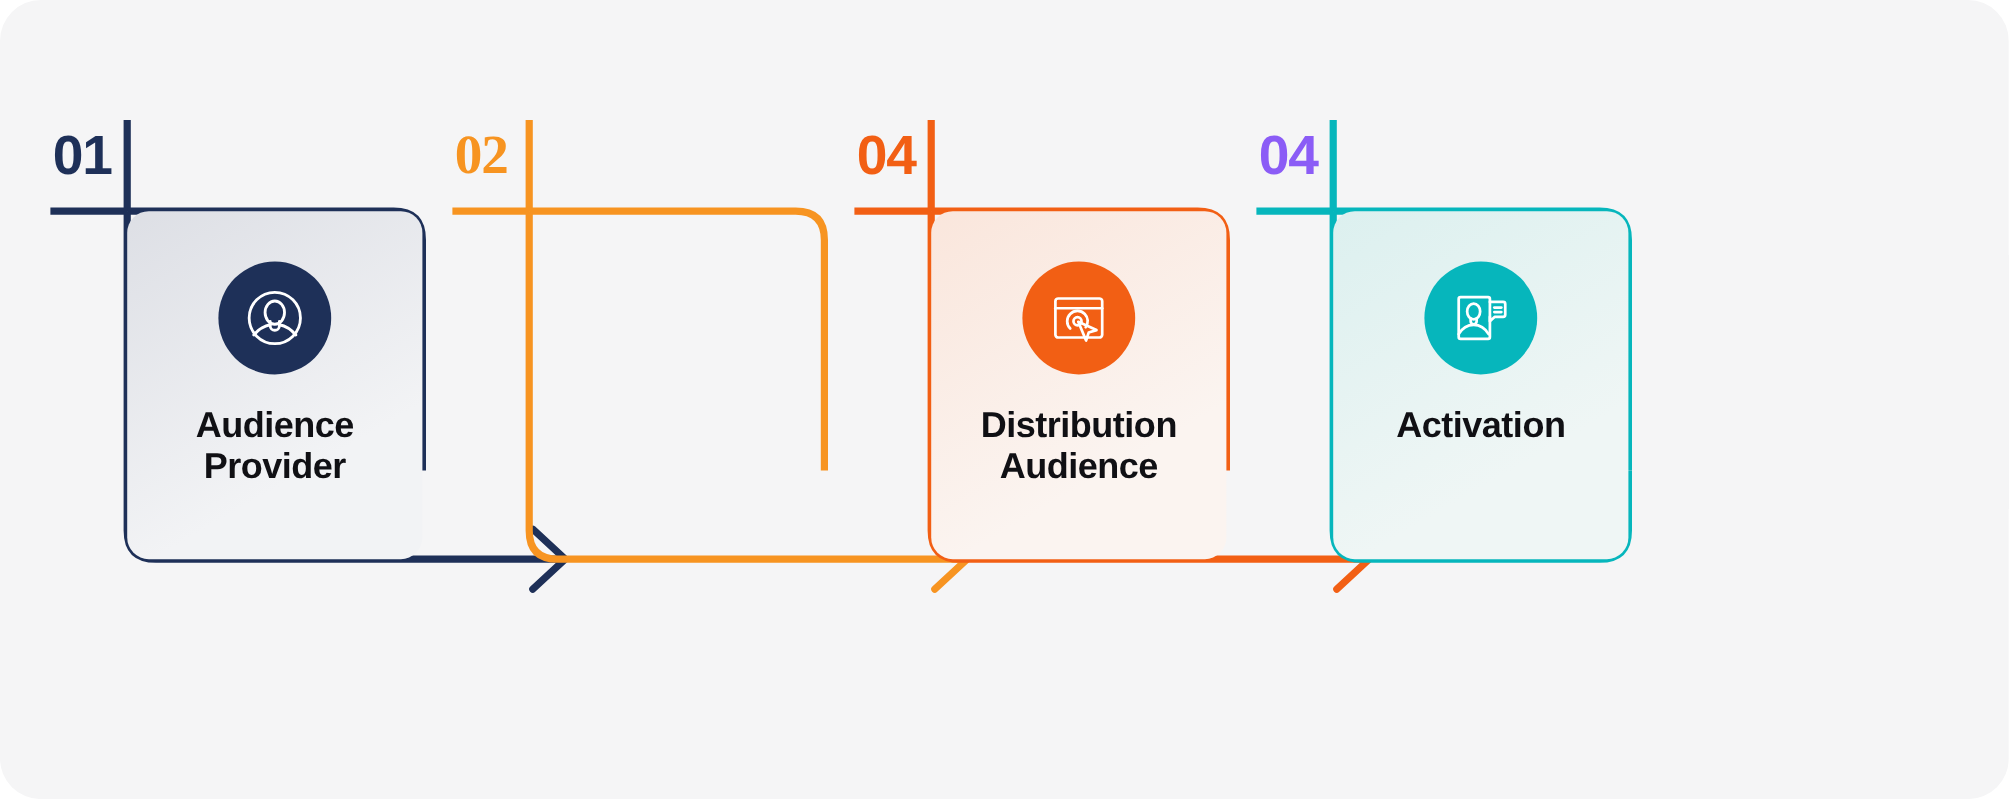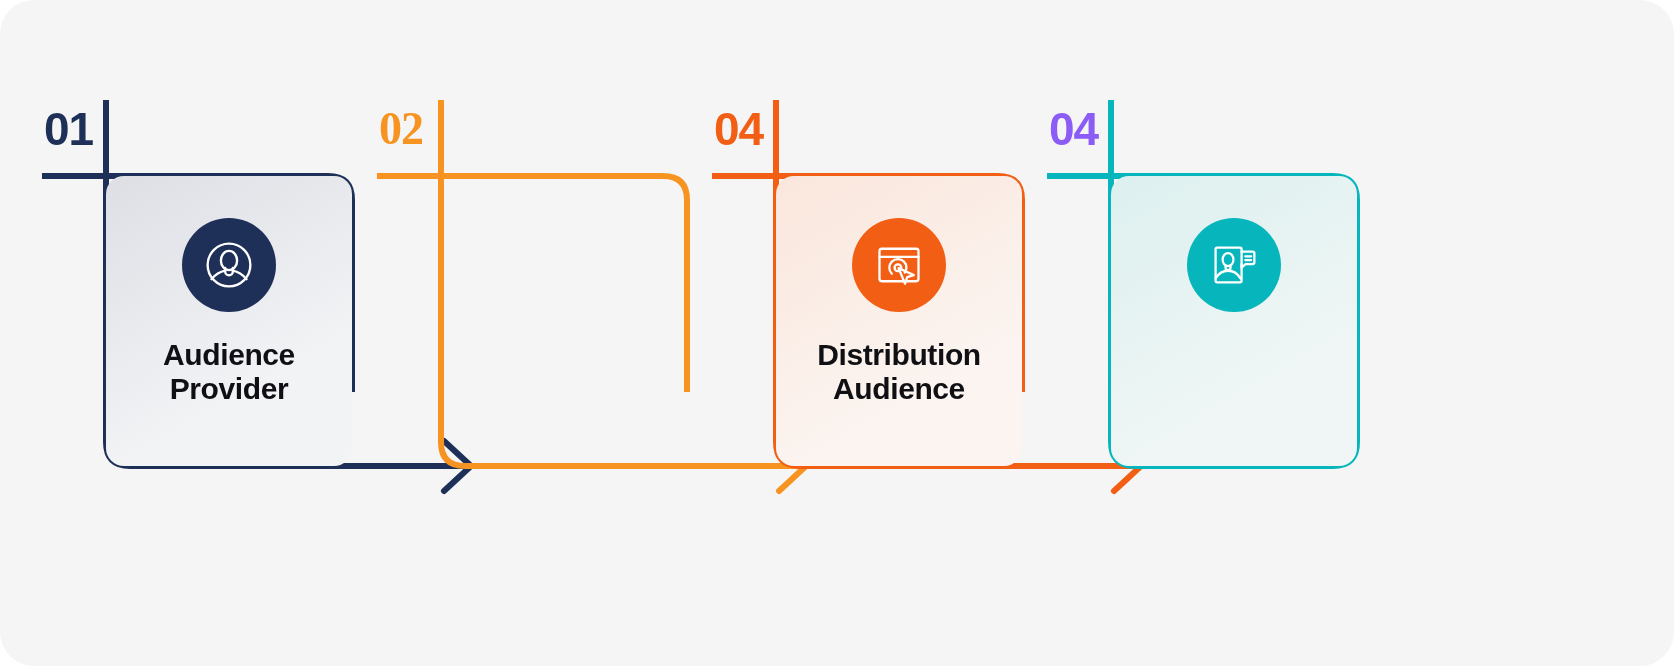--- a/index.html
+++ b/index.html
@@ -167,18 +167,19 @@
               <svg width="52" height="52" viewBox="0 0 48 48">
       <rect x="7" y="8" width="24" height="32" rx="1.4" fill="none" stroke="#ffffff" stroke-width="2.1" stroke-linecap="round" stroke-linejoin="round"></rect>
       <ellipse cx="18.5" cy="19" rx="5" ry="6" fill="none" stroke="#ffffff" stroke-width="2.1" stroke-linecap="round" stroke-linejoin="round"></ellipse>
       <path d="M16.2 24.3v2.2a2.3 2.3 0 0 0 4.6 0v-2.2" fill="none" stroke="#ffffff" stroke-width="2.1" stroke-linecap="round" stroke-linejoin="round"></path>
       <path d="M7 36.4c2.6-4.4 7-7.1 11.5-7.1s8.9 2.7 11.5 7.1" fill="none" stroke="#ffffff" stroke-width="2.1" stroke-linecap="round" stroke-linejoin="round"></path>
       <path d="M31 11.6h10.2a1.6 1.6 0 0 1 1.6 1.6v8.3a1.6 1.6 0 0 1-1.6 1.6h-6.4l-3.8 3.4v-3.4" fill="none" stroke="#ffffff" stroke-width="2.1" stroke-linecap="round" stroke-linejoin="round"></path>
       <line x1="34.4" y1="16" x2="39.8" y2="16" fill="none" stroke="#ffffff" stroke-width="2.1" stroke-linecap="round" stroke-linejoin="round"></line>
       <line x1="34.4" y1="19.4" x2="39.8" y2="19.4" fill="none" stroke="#ffffff" stroke-width="2.1" stroke-linecap="round" stroke-linejoin="round"></line>
     </svg>
             </div>
+            <div class="card-label">Activation</div>
           </div>
         </div>
         <div class="step-number" style="color: #8b5cf6; left: 16px; top: 106px;">04</div>
       </div>
     </div>
 </div>
 
 </body></html>

